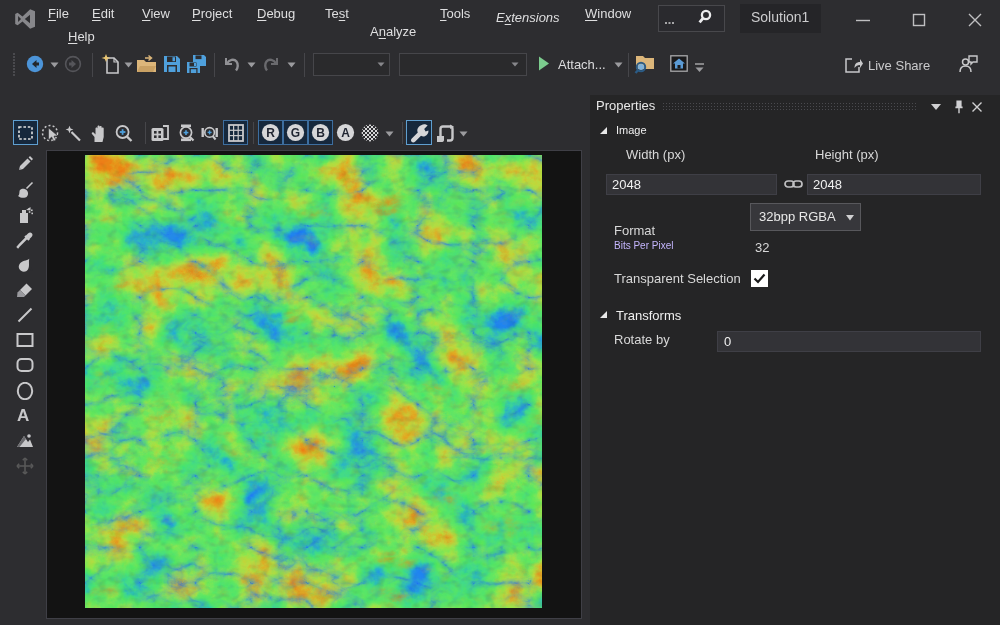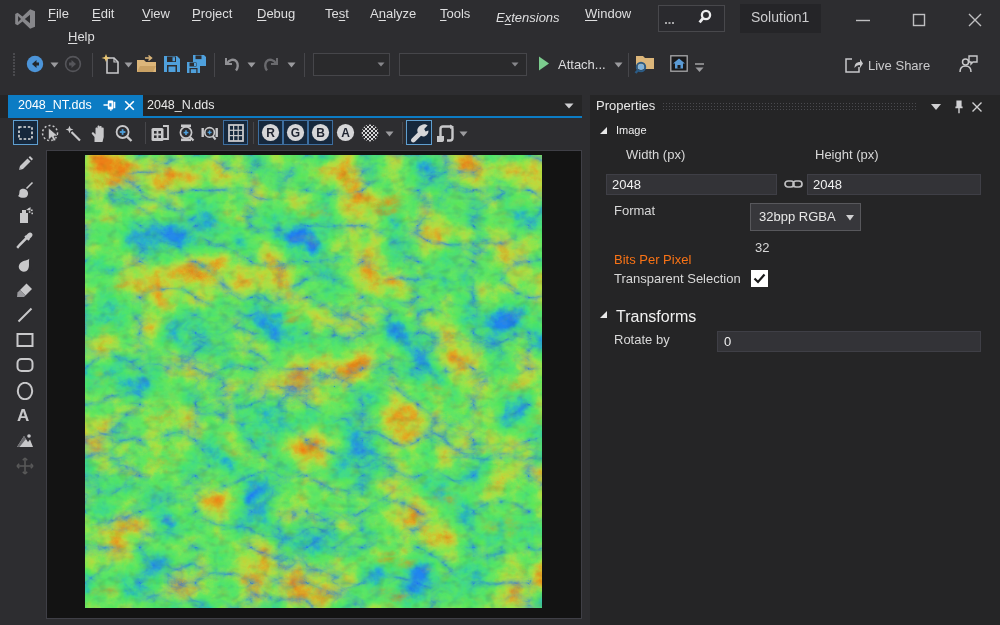--- a/index.html
+++ b/index.html
@@ -18,21 +18,21 @@
 
     <svg class="abs" style="left:13px;top:7px" width="24" height="24" viewBox="0 0 24 24">
       <path fill="#87878B" d="M17.2 2.2 L22 4.2 V19.8 L17.1 21.8 L9.5 14.4 L4.6 18.2 L2.2 17.1 V6.9 L4.6 5.8 L9.5 9.6 Z M5.1 9.1 V14.9 L8 12 Z M11.8 12 L17 16.2 V7.8 Z"></path>
     </svg>
     <div class="abs menutxt" style="left:48px;top:4px;line-height:20px;"><u>F</u>ile</div>
     <div class="abs menutxt" style="left:92px;top:4px;line-height:20px;"><u>E</u>dit</div>
     <div class="abs menutxt" style="left:142px;top:4px;line-height:20px;text-align:right;"><u>V</u>iew</div>
     <div class="abs menutxt" style="left:192px;top:4px;line-height:20px;"><u>P</u>roject</div>
     <div class="abs menutxt" style="left:257px;top:4px;line-height:20px;"><u>D</u>ebug</div>
     <div class="abs menutxt" style="left:325px;top:4px;line-height:20px;">Te<u>s</u>t</div>
-    <div class="abs menutxt" style="left:370px;top:4px;line-height:20px;">A<u>n</u>alyze</div>
+    <div class="abs menutxt" style="left:370px;top:22px;line-height:20px;">A<u>n</u>alyze</div>
     <div class="abs menutxt" style="left:440px;top:4px;line-height:20px;"><u>T</u>ools</div>
     <div class="abs menutxt" style="left:496px;top:8px;line-height:20px;font-style:italic;">E<u>x</u>tensions</div>
     <div class="abs menutxt" style="left:585px;top:4px;line-height:20px;"><u>W</u>indow</div>
     <div class="abs menutxt" style="left:48px;top:27px;line-height:20px;margin-left:20px;"><u>H</u>elp</div>
 
     <div class="abs" style="left:658px;top:5px;width:67px;height:27px;background:#2A2A2E;border:1px solid #48484C;"></div>
     <svg class="abs" style="left:665px;top:22px" width="12" height="3" viewBox="0 0 12 3">
       <g fill="#A6A6A8">
           <rect width="2" height="2"></rect>
           <rect x="3.5" width="2" height="2"></rect>
@@ -182,41 +182,20 @@
     </svg>
     <div class="abs" style="left:868px;top:10px;color:#CACACC;font-size:13px;">Live Share</div>
 
     <svg class="abs" style="left:959px;top:6px" width="19" height="19" viewBox="0 0 19 19">
       <circle cx="6.5" cy="8" r="3" fill="none" stroke="#C8C8CA" stroke-width="1.5"></circle>
       <path d="M1 18 C1 13.5 3.5 12 6.5 12 C9.5 12 12 13.5 12 18" fill="none" stroke="#C8C8CA" stroke-width="1.5"></path>
       <path d="M10 2 H18 V8 H14 L12 10 V8 H10 Z" fill="none" stroke="#C8C8CA" stroke-width="1.4"></path>
     </svg>
   </div>
 
-  <div id="tabstrip" class="abs" style="left:0;top:95px;width:582px;height:23px;background:#252526;">
-    <div class="abs" style="left:8px;top:0;width:135px;height:21px;background:#0C7CC4;"></div>
-    <div class="abs" style="left:18px;top:3px;color:#FFFFFF;font-size:12.5px;">2048_NT.dds</div>
-    <div class="abs" style="left:147px;top:3px;color:#E8E8E8;font-size:12.5px;">2048_N.dds</div>
-    <div class="abs" style="left:8px;top:21px;width:574px;height:2px;background:#0C7CC4;"></div>
-
-    <svg class="abs" style="left:103px;top:4px" width="13" height="12" viewBox="0 0 13 12">
-      <line x1="0.5" y1="6" x2="5" y2="6" stroke="#FFFFFF" stroke-width="1.5"></line>
-      <rect x="4.8" y="1.6" width="5.4" height="8.8" rx="0.8" fill="#FFFFFF"></rect>
-      <rect x="7" y="10.4" width="1.6" height="1.2" fill="#FFFFFF"></rect>
-      <rect x="10.6" y="2.8" width="1.7" height="6.4" fill="#FFFFFF"></rect>
-      <rect x="6.3" y="4.2" width="2.2" height="3.4" fill="#1E88D2"></rect>
-    </svg>
-    <svg class="abs" style="left:124px;top:5px" width="11" height="11" viewBox="0 0 11 11">
-      <path d="M1.2 1.2 L9.8 9.8 M9.8 1.2 L1.2 9.8" stroke="#FFFFFF" stroke-width="1.6"></path>
-    </svg>
-
-    <svg class="abs" style="left:564px;top:8px" width="10" height="6" viewBox="0 0 10 6">
-        <path d="M0.5 0.5 L9.5 0.5 L5 5.5 Z" fill="#D0D0D2"></path>
-      </svg>
-  </div>
 
   <div id="edtoolbar" class="abs" style="left:0;top:118px;width:582px;height:30px;background:#2D2D30;">
 
     <div class="abs" style="left:13px;top:2px;width:25px;height:25px;background:#16283C;border:1px solid #5F9FD0;"></div>
     <svg class="abs" style="left:18px;top:8px" width="15" height="14" viewBox="0 0 15 14">
       <rect x="1" y="1" width="13" height="12" fill="none" stroke="#E0E0E0" stroke-width="1.6" stroke-dasharray="2.6 1.8"></rect>
     </svg>
 
     <svg class="abs" style="left:41px;top:6px" width="19" height="19" viewBox="0 0 19 19">
       <circle cx="9" cy="9" r="7.5" fill="none" stroke="#C8C8CA" stroke-width="1.5" stroke-dasharray="2 2.2"></circle>
@@ -457,37 +436,37 @@
 
     <div class="abs" style="left:16px;top:79px;width:171px;height:21px;background:#333337;border:1px solid #3F3F46;color:#F0F0F0;font-size:13px;line-height:19px;padding-left:5px;">2048</div>
     <svg class="abs" style="left:194px;top:83px" width="19" height="12" viewBox="0 0 19 12">
       <g fill="none" stroke="#C0C0C2" stroke-width="1.7">
         <rect x="1" y="3" width="9" height="6" rx="3"></rect>
         <rect x="9" y="3" width="9" height="6" rx="3"></rect>
       </g>
     </svg>
     <div class="abs" style="left:217px;top:79px;width:174px;height:21px;background:#333337;border:1px solid #3F3F46;color:#F0F0F0;font-size:13px;line-height:19px;padding-left:5px;">2048</div>
 
-    <div class="abs" style="left:24px;top:108px;color:#D8D8D8;font-size:13px;">Format</div>
+    <div class="abs" style="left:24px;top:128px;color:#D8D8D8;font-size:13px;">Format</div>
     <div class="abs" style="left:160px;top:108px;width:111px;height:28px;background:#37373B;border:1px solid #58585C;"></div>
     <div class="abs" style="left:169px;top:114px;color:#E8E8E8;font-size:13px;">32bpp RGBA</div>
     <svg class="abs" style="left:256px;top:120px" width="8" height="6" viewBox="0 0 8 6">
       <path d="M0 0 L8 0 L4 5.5 Z" fill="#D0D0D2"></path>
     </svg>
 
-    <div class="abs" style="left:24px;top:145px;color:#f97316;font-size:13px;margin-top:12px;">Bits Per Pixel</div>
+    <div class="abs" style="left:24px;top:145px;color:#c4b5fd;font-size:10px;">Bits Per Pixel</div>
     <div class="abs" style="left:165px;top:145px;color:#D8D8D8;font-size:13px;">32</div>
 
     <div class="abs" style="left:24px;top:176px;color:#D8D8D8;font-size:13px;">Transparent Selection</div>
     <div class="abs" style="left:161px;top:175px;width:17px;height:17px;background:#FFFFFF;"></div>
     <svg class="abs" style="left:161px;top:175px" width="17" height="17" viewBox="0 0 17 17">
       <path d="M3.5 8.5 L7 12 L13.5 4.5" fill="none" stroke="#1A1A1A" stroke-width="2.2"></path>
     </svg>
 
     <svg class="abs" style="left:9px;top:215px" width="9" height="9" viewBox="0 0 9 9">
       <path d="M8 1 V8 H1 Z" fill="#E8E8E8"></path>
     </svg>
-    <div class="abs" style="left:26px;top:213px;color:#F0F0F0;font-size:16px;text-align:center;">Transforms</div>
+    <div class="abs" style="left:26px;top:213px;color:#F0F0F0;font-size:13px;text-align:center;">Transforms</div>
     <div class="abs" style="left:24px;top:237px;color:#D8D8D8;font-size:13px;">Rotate by</div>
     <div class="abs" style="left:127px;top:236px;width:264px;height:21px;background:#333337;border:1px solid #3F3F46;color:#F0F0F0;font-size:13px;line-height:19px;padding-left:6px;">0</div>
   </div>
 
 </div>
 
 </body></html>

